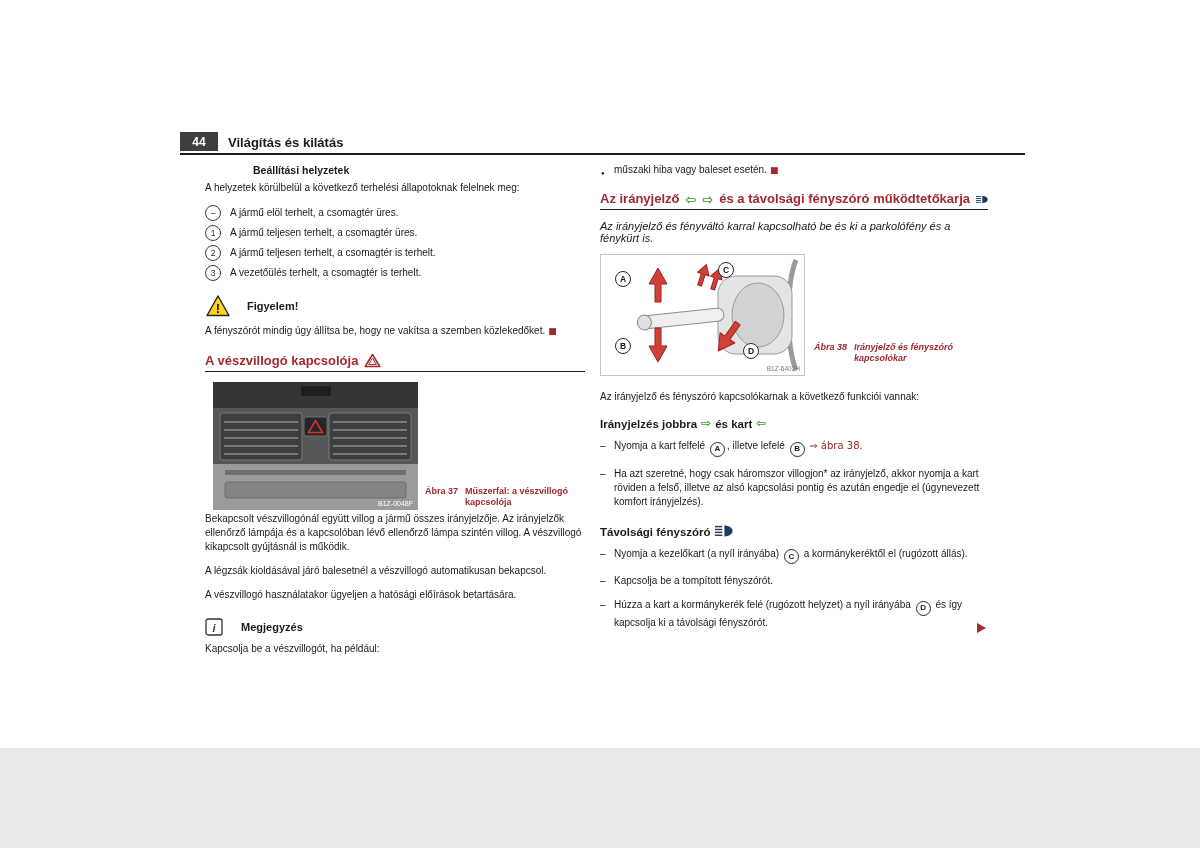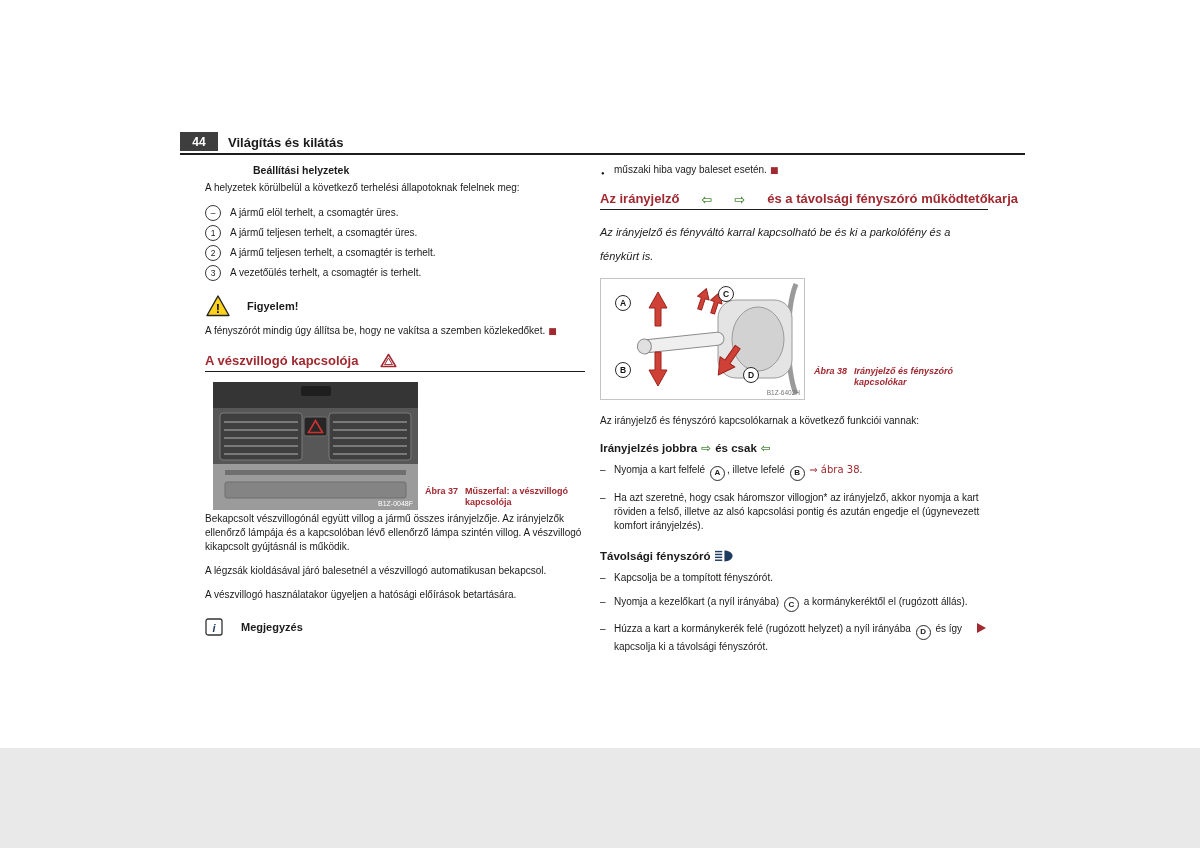--- a/index.html
+++ b/index.html
@@ -30,26 +30,26 @@
     flex:none; width:14px; height:14px; border:1px solid #3a3a3a; border-radius:50%;
     font-size:8.5px; display:flex; align-items:center; justify-content:center;
   }
 
   
   .alert-head { display:flex; align-items:center; gap:16px; margin:13px 0 6px; }
   .alert-head.note { gap:18px; margin-top:16px; }
   .alert-title { font-size:11px; font-weight:bold; }
 
   
-  .section { display:flex; align-items:center; gap:22px; white-space:nowrap; margin-top:15px; }
+  .section { display:flex; align-items:center; gap:6px; white-space:nowrap; margin-top:15px; }
   .section-title { color:#A12930; font-size:13px; font-weight:bold; }
   .rule { height:1px; background:#1c1c1c; margin:3px 0 10px; }
 
-  .bold-head { font-size:11.5px; font-weight:bold; margin:0 0 8px; display:flex; align-items:center; gap:4px; }
-  .lead-italic { font-style:italic; font-size:11px; line-height:24px; margin:5px 0 10px; }
+  .bold-head { font-size:11.5px; font-weight:bold; margin:0 0 8px; display:flex; align-items:flex-start; gap:4px; }
+  .lead-italic { font-style:italic; font-size:11px; line-height:12px; margin:5px 0 10px; }
 
   
   .dash-item { position:relative; padding-left:14px; margin:0 0 10px; }
   .dash-item::before { content:"\2013"; position:absolute; left:0; top:0; }
   .bullet-item { position:relative; padding-left:14px; margin:0 0 6px; }
   .bullet-item::before { content:"\25CF"; position:absolute; left:1px; top:3px; font-size:6px; }
   .step { margin:15px 0 12px; }
 
   .xref { color:#A12930; text-decoration:none; font-family:"DejaVu Sans","Liberation Sans",sans-serif; cursor:pointer; }
   .endsq { color:#A12930; font-size:9px; font-family:"DejaVu Sans",sans-serif; margin-left:3px; }
@@ -167,20 +167,21 @@
     <p class="body">A légzsák kioldásával járó balesetnél a vészvillogó automatikusan bekapcsol.</p>
     <p class="body">A vészvillogó használatakor ügyeljen a hatósági előírások betartására.</p>
 
     <div class="alert-head note">
       <svg class="ic" width="18" height="18" viewBox="0 0 18 18">
         <rect x="1" y="1" width="16" height="16" rx="2" fill="#ffffff" stroke="#333" stroke-width="1.3"></rect>
         <text x="9" y="13.5" text-anchor="middle" font-size="11" font-weight="bold" font-style="italic" fill="#1D3B5E">i</text>
       </svg>
       <span class="alert-title">Megjegyzés</span>
     </div>
+    <p class="body">Kapcsolja be a vészvillogót, ha például:</p>
 
   </div>
 
   <div class="col col-right">
 
     <div class="bullet-item">
       <span>műszaki hiba vagy baleset esetén.</span><span class="endsq">■</span>
     </div>
 
     <div class="section">
@@ -235,21 +236,21 @@
         <span class="lbl">Ábra 38</span>
         <span>Irányjelző és fényszóró kapcsolókar</span>
       </div>
     </div>
 
     <p class="body" style="margin-bottom:13px;">Az irányjelző és fényszóró kapcsolókarnak a következő funkciói vannak:</p>
 
     <div class="bold-head">
       <span>Irányjelzés jobbra</span>
       <span class="arrow sm">⇨</span>
-      <span>és csak</span>
+      <span>és kart</span>
       <span class="arrow sm">⇦</span>
     </div>
 
     <div class="dash-item">
       <span>Nyomja a kart felfelé</span>
       <span class="cl">A</span><span>, illetve lefelé</span>
       <span class="cl">B</span>
       <a class="xref">⇒ ábra 38</a><span>.</span>
     </div>
     <div class="dash-item">Ha azt szeretné, hogy csak háromszor villogjon* az irányjelző, akkor nyomja a kart röviden a felső, illetve az alsó kapcsolási pontig és azután engedje el (úgynevezett komfort irányjelzés).</div>
@@ -260,26 +261,26 @@
         <g fill="#1D3B5E">
           <path d="M10.5 0.5 C15.5 0.5 19.5 3.2 19.5 6.5 C19.5 9.8 15.5 12.5 10.5 12.5 Z"></path>
           <rect x="0" y="0.8" width="8" height="1.6"></rect>
           <rect x="0" y="4" width="8" height="1.6"></rect>
           <rect x="0" y="7.2" width="8" height="1.6"></rect>
           <rect x="0" y="10.4" width="8" height="1.6"></rect>
         </g>
       </svg>
     </div>
 
-    <div class="dash-item">Kapcsolja be a tompított fényszórót.</div>
     <div class="dash-item">
       <span>Nyomja a kezelőkart (a nyíl irányába)</span>
       <span class="cl">C</span>
       <span>a kormánykeréktől el (rugózott állás).</span>
     </div>
+    <div class="dash-item">Kapcsolja be a tompított fényszórót.</div>
     <div class="dash-item">
       <span>Húzza a kart a kormánykerék felé (rugózott helyzet) a nyíl irányába</span>
       <span class="cl">D</span>
       <span>és így kapcsolja ki a távolsági fényszórót.</span>
     </div>
 
   </div>
 
   <div class="continue-arrow"></div>
 

